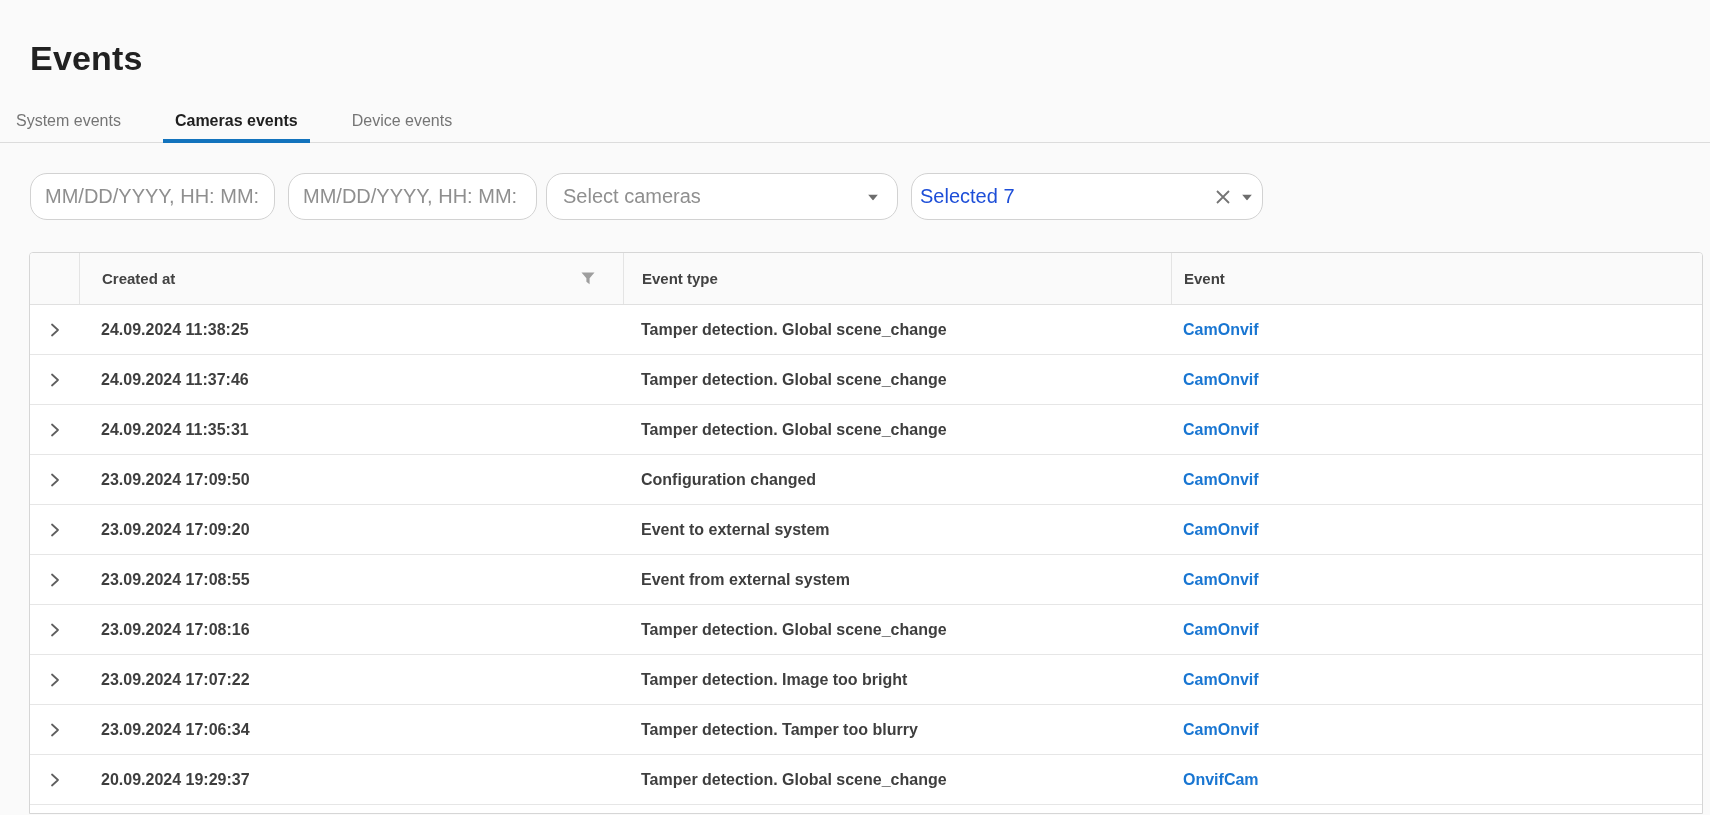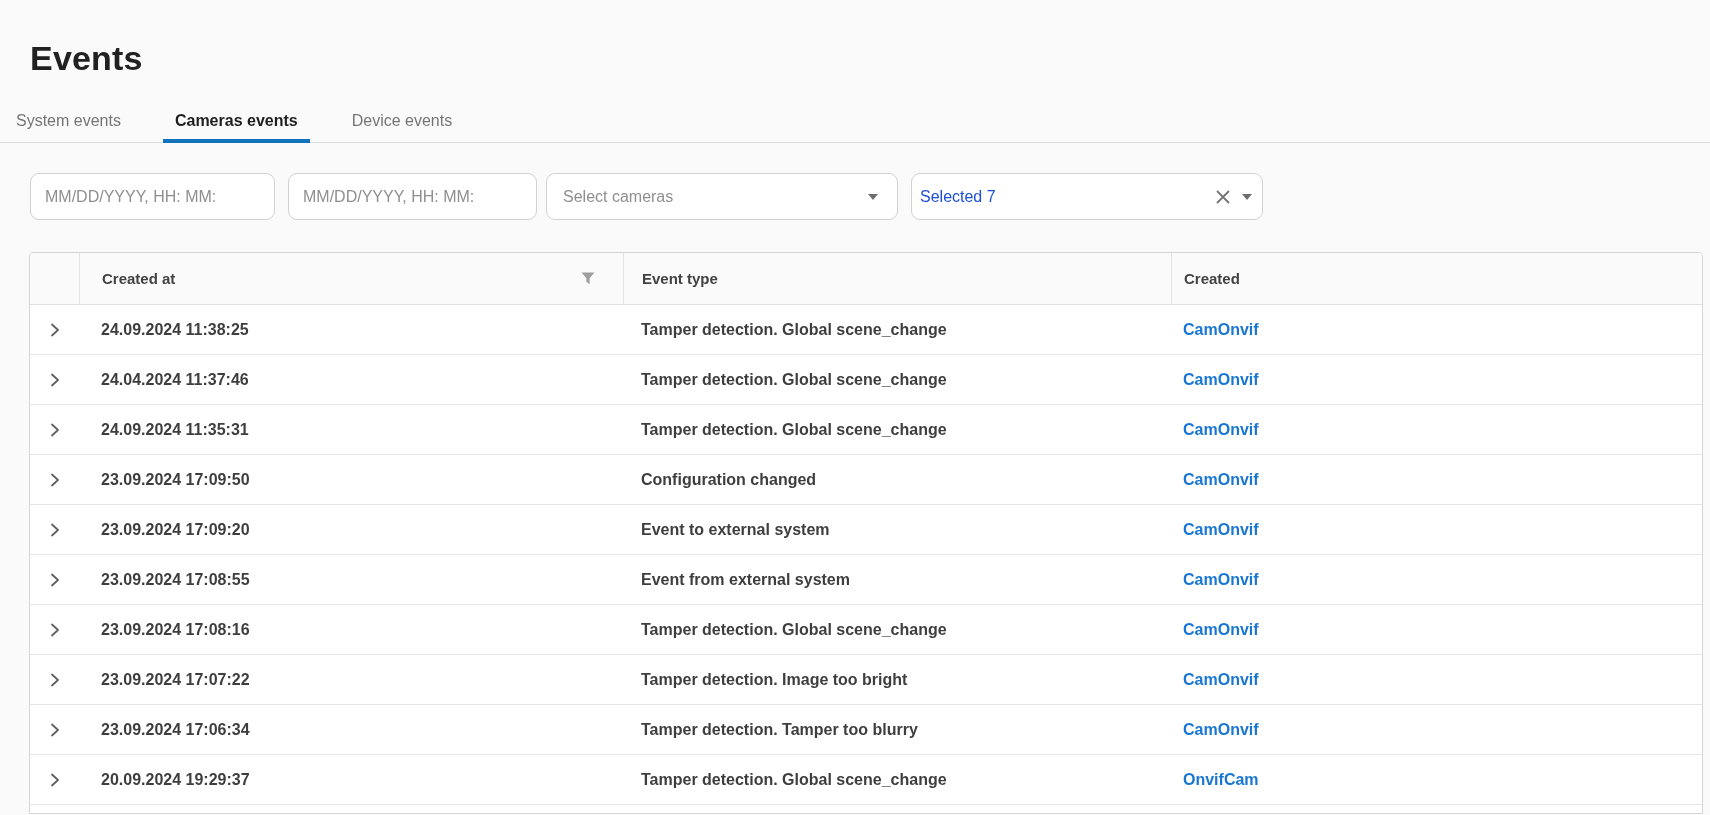--- a/index.html
+++ b/index.html
@@ -47,22 +47,22 @@
     height:4px;
     background:#1273bd;
   }
 
   
   .filters { display:flex; align-items:center; margin:30px 0 0 30px; }
   .txt-input, .select {
     height:47px;
     background:#fff;
     border:1px solid #d2d2d2;
-    border-radius:9px;
-    font-size:16px;
+    border-radius:17px;
+    font-size:20px;
   }
   .txt-input { padding:0 10px 0 14px; color:#3e3e3e; outline:none; }
   .txt-input::placeholder { color:#8f8f8f; opacity:1; }
   .date-from { width:245px; margin-right:13px; }
   .date-to   { width:249px; margin-right:9px; }
   .select {
     position:relative;
     display:flex;
     align-items:center;
     width:352px;
@@ -178,21 +178,21 @@
       <span class="icon">
         <svg width="14" height="13" viewBox="0 0 14 13">
             <path d="M.5.5h13L8.6 6.3v5.9L5.4 9.8V6.3L.5.5z" fill="#9e9e9e"></path>
           </svg>
       </span>
     </div>
     <div class="th c-event">
       <span>Event type</span>
     </div>
     <div class="th c-camera">
-      <span>Created</span>
+      <span>Event</span>
     </div>
   </div>
   <div>
   <div class="row">
     <span class="expand-btn">
       <span class="icon">
         <svg width="16" height="16" viewBox="0 0 16 16">
               <path d="M5 2.5L11 8l-6 5.5" stroke="#5f5f5f" stroke-width="1.8" fill="none" stroke-linecap="round" stroke-linejoin="round"></path>
             </svg>
       </span>
@@ -203,21 +203,21 @@
   </div>
 
   <div class="row">
     <span class="expand-btn">
       <span class="icon">
         <svg width="16" height="16" viewBox="0 0 16 16">
               <path d="M5 2.5L11 8l-6 5.5" stroke="#5f5f5f" stroke-width="1.8" fill="none" stroke-linecap="round" stroke-linejoin="round"></path>
             </svg>
       </span>
     </span>
-    <span class="cell c-created">24.04.2024 11:37:46</span>
+    <span class="cell c-created">24.09.2024 11:37:46</span>
     <span class="cell c-event">Tamper detection. Global scene_change</span>
     <span class="cell c-camera"><a class="camera-link">CamOnvif</a></span>
   </div>
 
   <div class="row">
     <span class="expand-btn">
       <span class="icon">
         <svg width="16" height="16" viewBox="0 0 16 16">
               <path d="M5 2.5L11 8l-6 5.5" stroke="#5f5f5f" stroke-width="1.8" fill="none" stroke-linecap="round" stroke-linejoin="round"></path>
             </svg>

